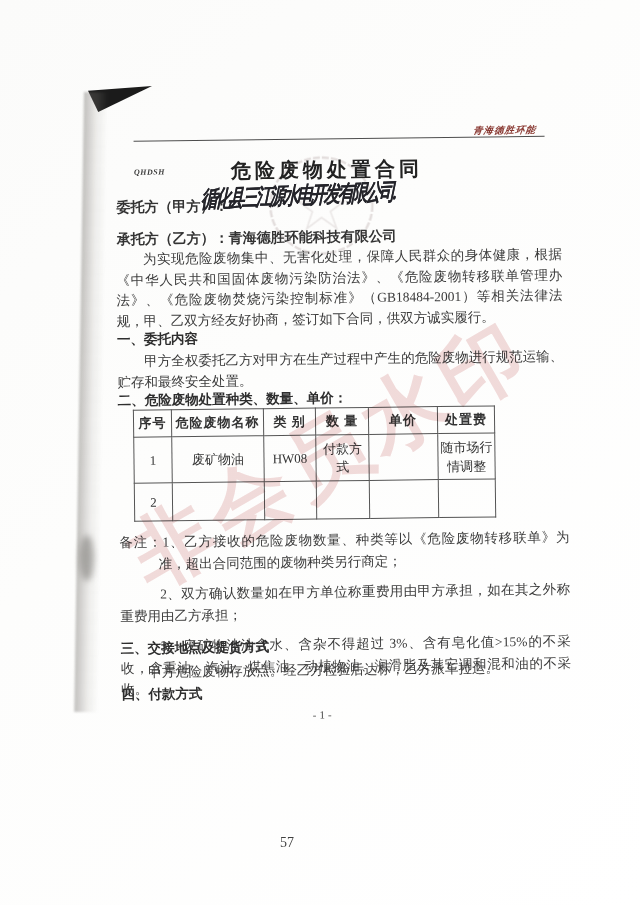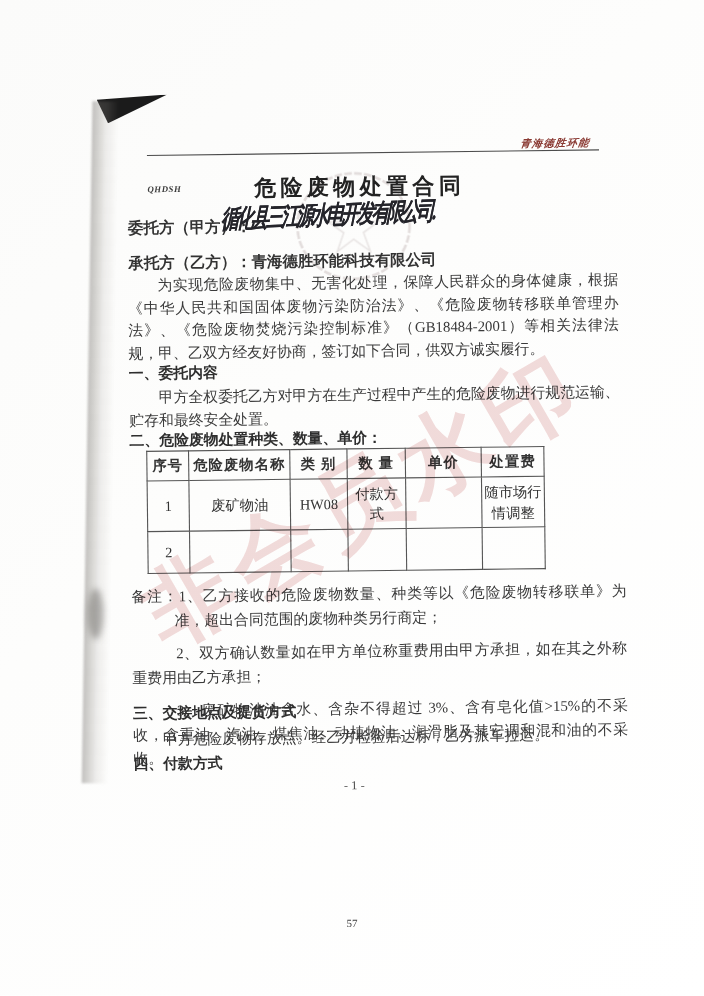--- a/index.html
+++ b/index.html
@@ -94,22 +94,22 @@
   .notes{position:absolute;left:118px;top:532px;width:450px;font-size:13.5px;color:#3b3b3b;}
   .notes p{margin:0 0 9px 0;line-height:21.5px;text-align:justify;}
   .note-first{padding-left:39px;text-indent:-39px;}
   .note-rest{text-indent:40px;}
   .notes .bold-label{font-weight:normal;}
   .footer-pn{
     position:absolute;left:260px;top:711px;width:120px;text-align:center;
     font-size:11px;color:#454545;letter-spacing:3px;
   }
   .sheet-no{
-    position:absolute;left:280px;top:835px;width:80px;text-align:center;
-    font-size:10px;color:#3f3f3f;
+    position:absolute;left:280px;top:835px;width:80px;
+    font-size:14px;color:#3f3f3f;
   }
   
   .watermark{
     position:absolute;left:330px;top:455px;
     transform:translate(-50%,-50%) rotate(-30deg);
     font-size:82px;font-weight:bold;letter-spacing:7px;white-space:nowrap;
     opacity:.55;mix-blend-mode:multiply;pointer-events:none;
     font-family:"Liberation Serif","DejaVu Serif",serif;
   }
 </style>

